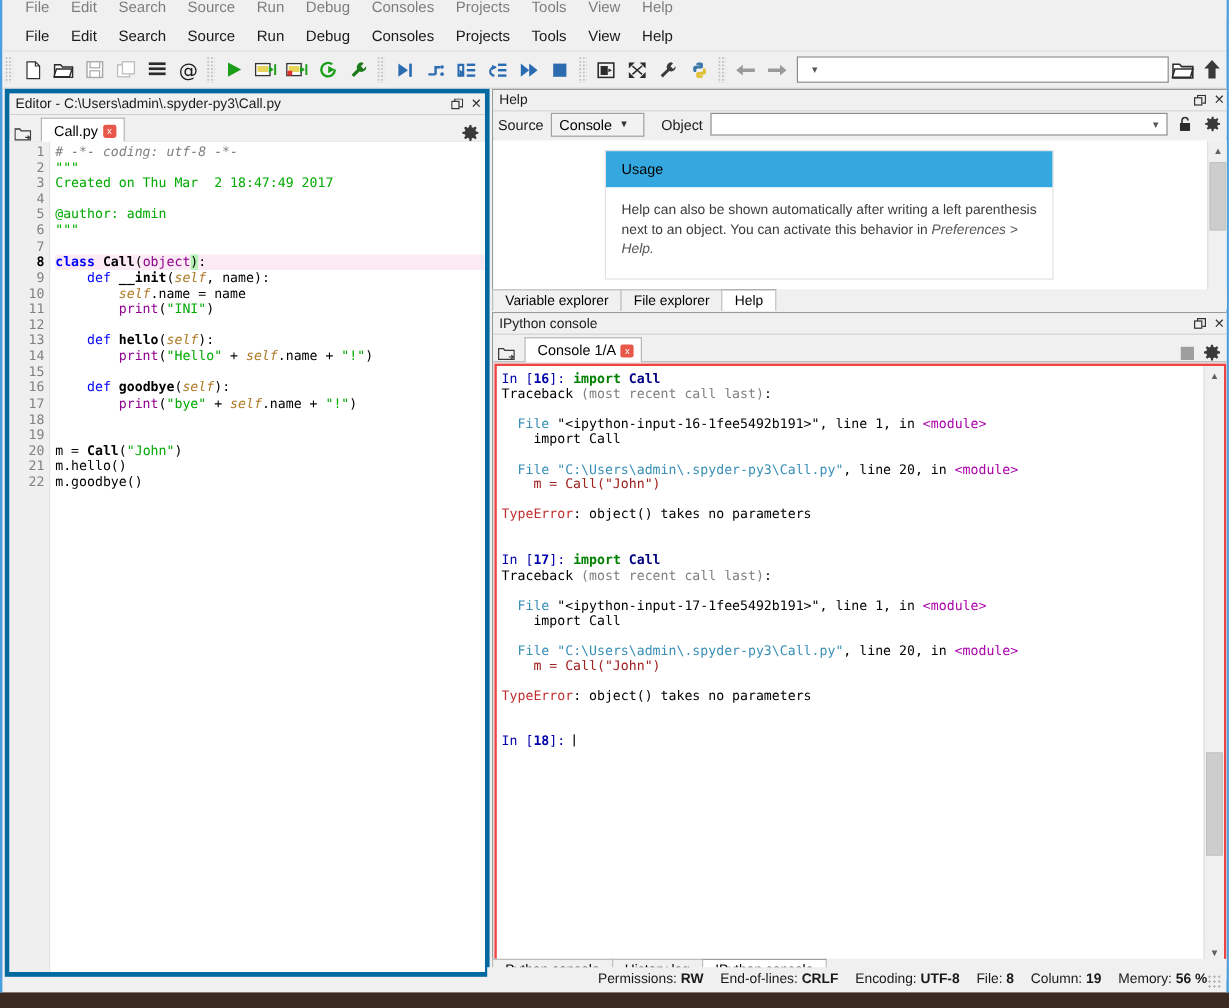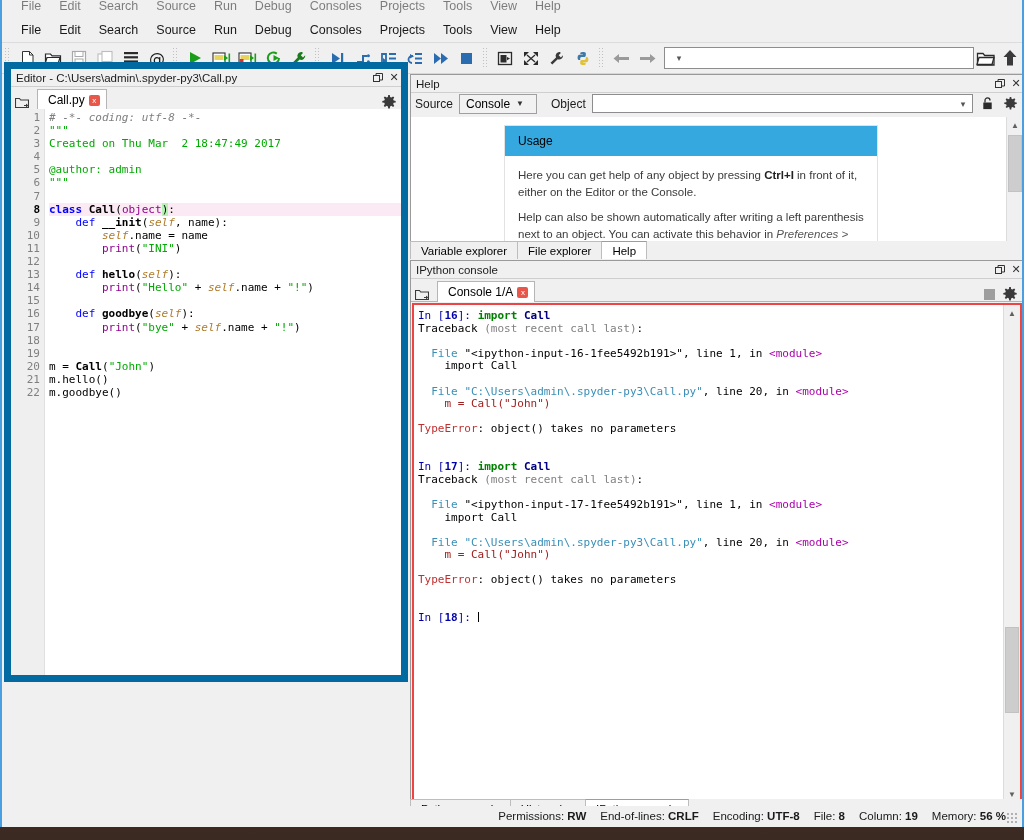--- a/index.html
+++ b/index.html
@@ -111,21 +111,21 @@
     cursor: default;
   }
   .closebox {
     width: 11px; height: 11px; background: #e8584a;
     border-radius: 2px; color: #fff; font-size: 8px; line-height: 11px;
     text-align: center; font-family: "Liberation Sans", sans-serif;
     cursor: default;
   }
 
   
-  .editor-pane { left: 2px; top: 62px; width: 404px; height: 620px; border: 7px solid #0369a1; }
+  .editor-pane { left: 2px; top: 74px; width: 404px; height: 740px; border: 4px solid #0369a1; }
   .editor-body {
     position: absolute; left: 0; top: 40px; right: 0; bottom: 0;
     background: #ffffff; overflow: hidden;
   }
   .code-area {
     position: absolute; left: 0; top: 0; right: 0; bottom: 0;
     display: flex;
     font-family: "DejaVu Sans Mono", monospace;
     font-size: 11px; line-height: 13.1px;
   }
@@ -559,21 +559,20 @@
               <path d="M7 4.2a2.8 2.8 0 1 0 0 5.6 2.8 2.8 0 0 0 0-5.6zm0 1.6a1.2 1.2 0 1 1 0 2.4 1.2 1.2 0 0 1 0-2.4z" fill="#3a3a3a"></path>
               <path d="M6.2 0h1.6l.3 2 1.3.55 1.7-1.1 1.15 1.15-1.1 1.7.55 1.3 2 .3v1.6l-2 .3-.55 1.3 1.1 1.7-1.15 1.15-1.7-1.1-1.3.55-.3 2H6.2l-.3-2-1.3-.55-1.7 1.1L1.75 10.8l1.1-1.7-.55-1.3-2-.3V5.9l2-.3.55-1.3-1.1-1.7L2.9 1.45l1.7 1.1 1.3-.55z" fill="#3a3a3a"></path>
             </svg>
         </span>
       </div>
       <div class="help-body">
         <div class="help-doc">
           <div class="usage-card">
             <div class="usage-head">Usage</div>
             <div class="usage-body">
-              <p><span>Here you can get help of any object by pressing </span><b>Ctrl+I</b><span> in front of it, either on the Editor or the Console.</span></p>
               <p><span>Help can also be shown automatically after writing a left parenthesis next to an object. You can activate this behavior in </span><i>Preferences &gt; Help.</i></p>
             </div>
           </div>
         </div>
         <div class="vscroll">
           <div class="arrow">▲</div>
           <div class="thumb" style="top:18px;height:57px;"></div>
           <div class="arrow bot">▼</div>
         </div>
       </div>

